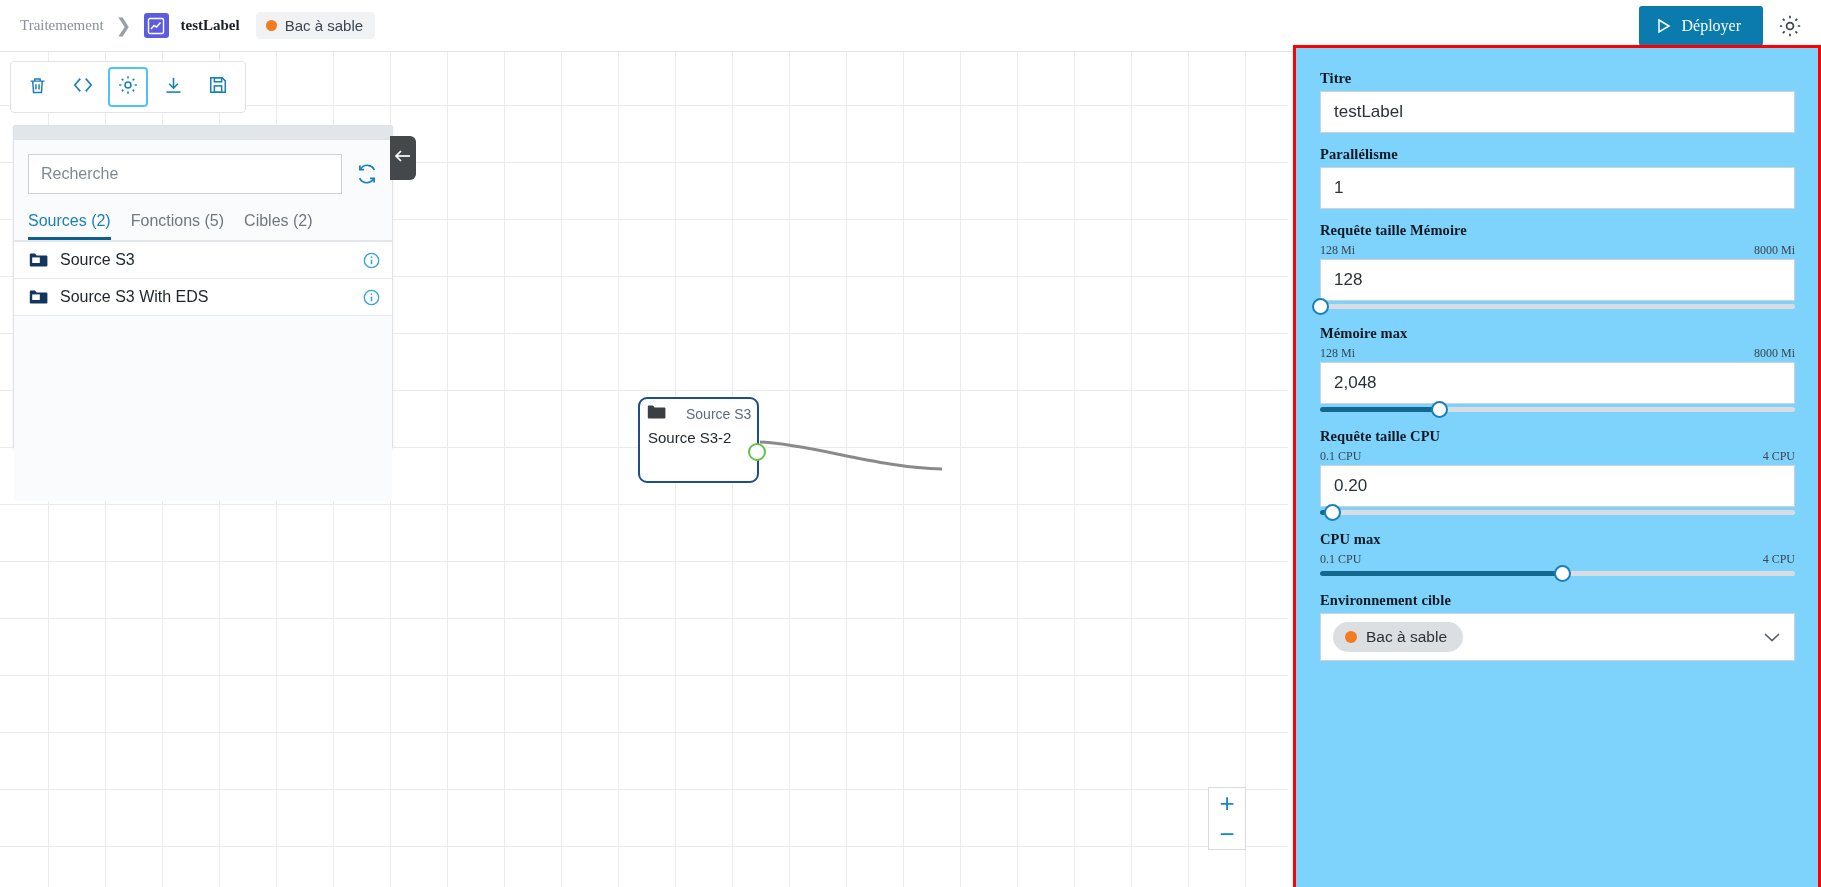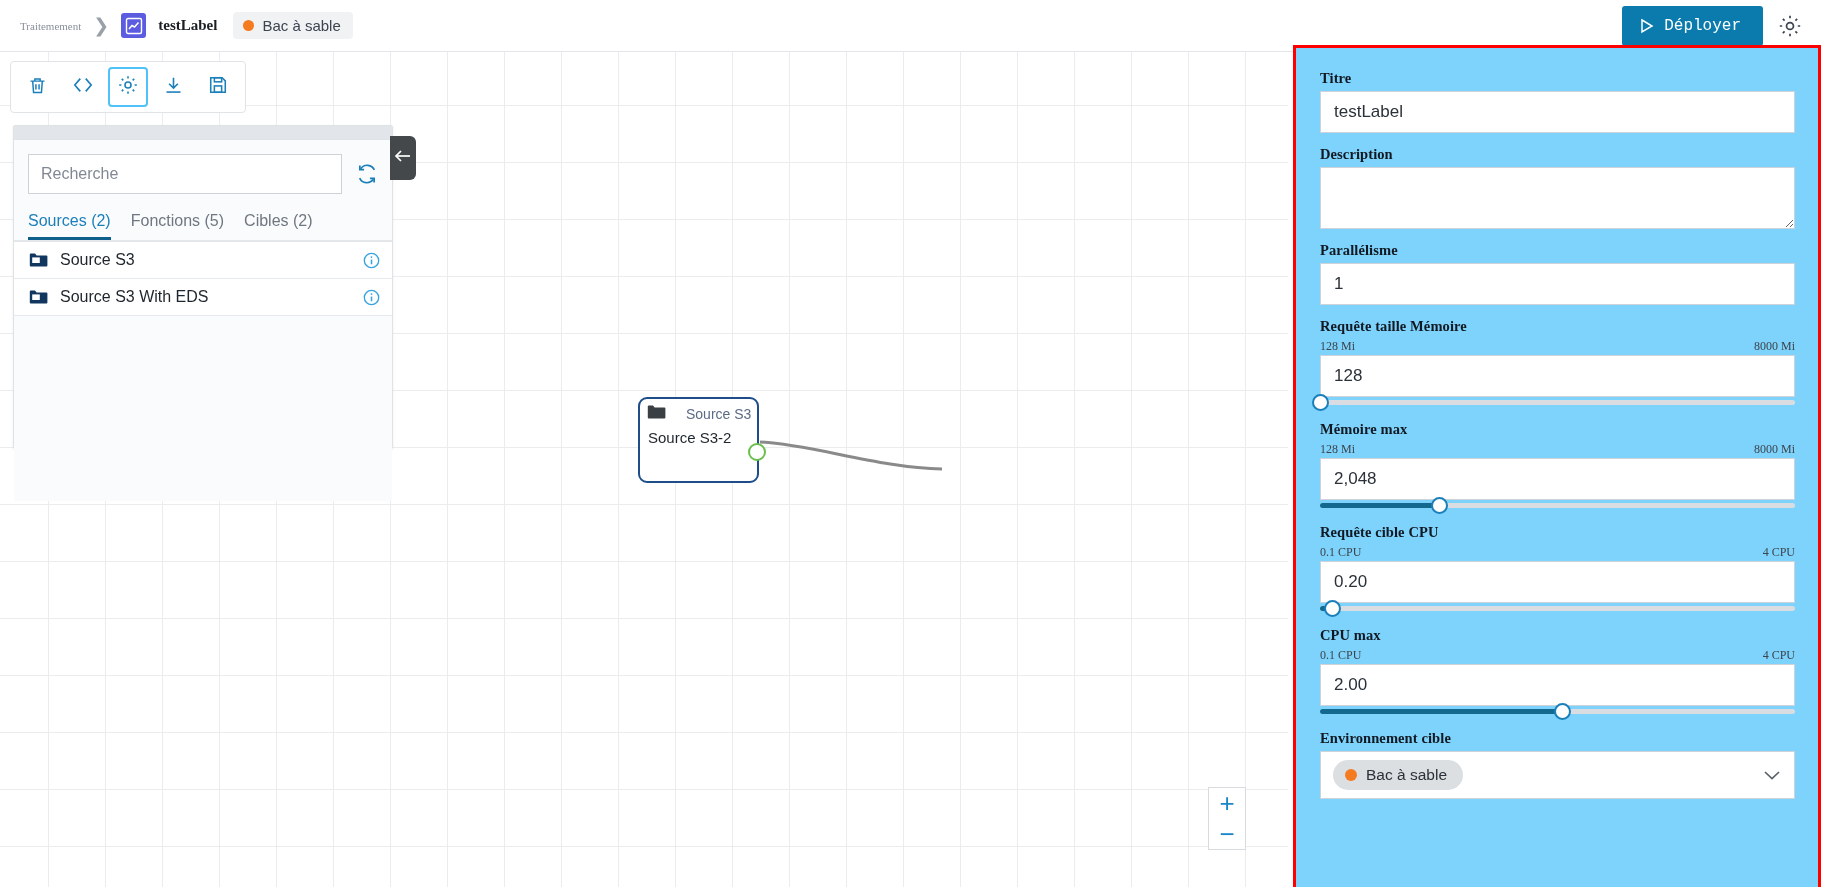--- a/index.html
+++ b/index.html
@@ -12,21 +12,21 @@
     position: relative;
   }
 
   
   .topbar {
     position: absolute; left: 0; top: 0; width: 1821px; height: 52px;
     background: #ffffff; border-bottom: 1px solid #e4e7ea;
     display: flex; align-items: center;
   }
   .breadcrumb { display: flex; align-items: center; padding-left: 20px; gap: 12px; }
-  .bc-root { color: #8a9099; font-size: 11px; font-family: "Liberation Serif", serif; }
+  .bc-root { color: #8a9099; font-size: 15px; font-family: "Liberation Serif", serif; }
   .bc-sep { color: #9aa0a8; font-size: 19px; font-weight: 300; line-height: 1;}
   .bc-icon {
     width: 25px; height: 25px; background: #5c5ce0; border-radius: 3px;
     display: flex; align-items: center; justify-content: center;
   }
   .bc-icon svg { display: block; }
   .bc-title {
     font-size: 15px; font-weight: bold; color: #1a1f24;
     font-family: "Liberation Serif", serif;
   }
@@ -39,21 +39,21 @@
   .env-chip-label { font-size: 15px; color: #3c4450; }
 
   .topbar-right {
     margin-left: auto; display: flex; align-items: center; gap: 14px; padding-right: 18px;
   }
   .deploy-btn {
     background: #0b7bad; color: #fff; border: none; border-radius: 3px;
     height: 40px; padding: 0 22px 0 18px;
     display: flex; align-items: center; gap: 10px;
     font-size: 16px; cursor: pointer;
-    font-family: Liberation Mono, monospace;
+    font-family: Liberation Serif, serif;
   }
   .deploy-play-wrap { width: 14px; height: 14px; position: relative; }
   .deploy-play-wrap svg { position: absolute; left: 0; top: -1px; }
   .gear-top { width: 26px; height: 26px; cursor: pointer; color: #3c4450; }
 
   
   .canvas {
     position: absolute; left: 0; top: 52px; width: 1288px; height: 835px;
     background-color: #ffffff;
     background-image:
@@ -402,24 +402,20 @@
 </div>
 <div class="canvas-scroll-v"></div>
 
 <div class="right-panel">
 
   <div class="field">
     <label class="field-label">Titre</label>
     <input class="tinput" value="testLabel" style="">
   </div>
 
-  <div class="field">
-    <label class="field-label">Description</label>
-    <textarea class="tarea" style=""></textarea>
-  </div>
 
   <div class="field">
     <label class="field-label">Parallélisme</label>
     <input class="tinput" value="1" style="">
   </div>
 
   <div class="field">
     <label class="field-label">Requête taille Mémoire</label>
     <div class="range-caps">
       <span>128 Mi</span>
@@ -441,40 +437,39 @@
     </div>
     <input class="tinput" value="2,048" style="">
     <div class="slider-wrap">
       <div class="slider-track"></div>
       <div class="slider-fill" style="width: 25%;"></div>
       <div class="slider-knob" style="left: 25%;"></div>
     </div>
   </div>
 
   <div class="field">
-    <label class="field-label">Requête cible CPU</label>
+    <label class="field-label">Requête taille CPU</label>
     <div class="range-caps">
       <span>0.1 CPU</span>
       <span>4 CPU</span>
     </div>
     <input class="tinput" value="0.20" style="">
     <div class="slider-wrap">
       <div class="slider-track"></div>
       <div class="slider-fill" style="width: 2.5%;"></div>
       <div class="slider-knob" style="left: 2.5%;"></div>
     </div>
   </div>
 
   <div class="field">
     <label class="field-label">CPU max</label>
     <div class="range-caps">
       <span>0.1 CPU</span>
       <span>4 CPU</span>
     </div>
-    <input class="tinput" value="2.00" style="">
     <div class="slider-wrap">
       <div class="slider-track"></div>
       <div class="slider-fill" style="width: 51%;"></div>
       <div class="slider-knob" style="left: 51%;"></div>
     </div>
   </div>
 
   <div class="field">
     <label class="field-label">Environnement cible</label>
     <div class="select-box">

